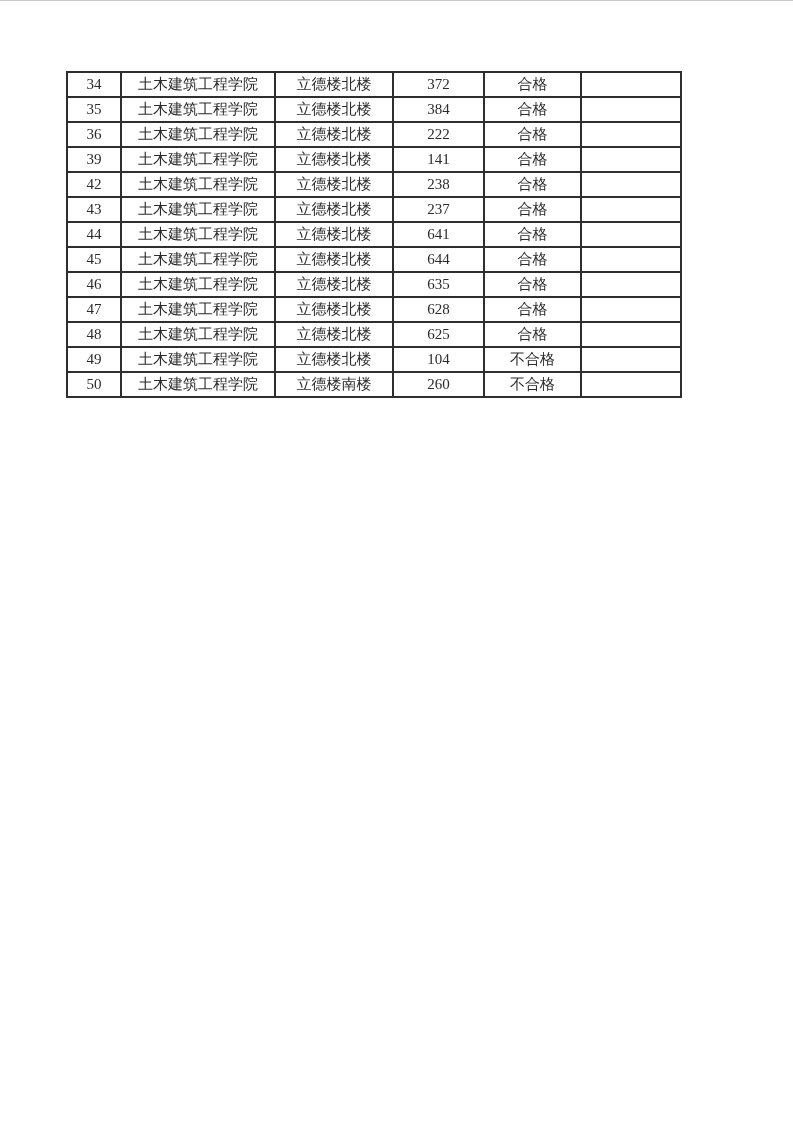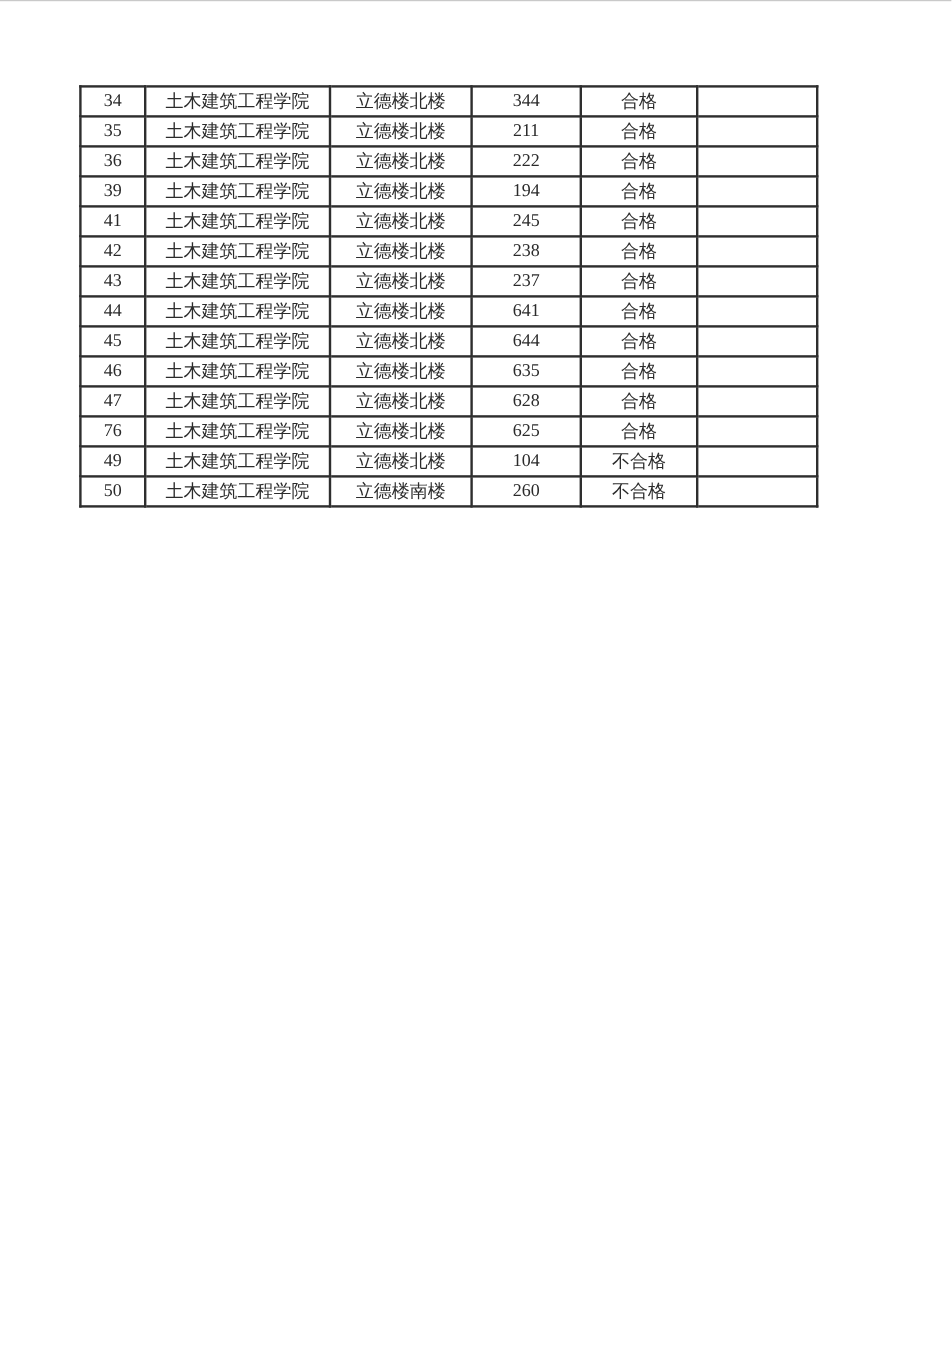--- a/index.html
+++ b/index.html
@@ -57,63 +57,55 @@
       <col class="col-room">
       <col class="col-result">
       <col class="col-note">
     </colgroup>
     <tbody>
 
         <tr>
           <td>34</td>
           <td>土木建筑工程学院</td>
           <td>立德楼北楼</td>
-          <td>344</td>
+          <td>372</td>
           <td>合格</td>
           <td></td>
         </tr>
 
         <tr>
           <td>35</td>
           <td>土木建筑工程学院</td>
           <td>立德楼北楼</td>
-          <td>211</td>
+          <td>384</td>
           <td>合格</td>
           <td></td>
         </tr>
 
         <tr>
           <td>36</td>
           <td>土木建筑工程学院</td>
           <td>立德楼北楼</td>
           <td>222</td>
           <td>合格</td>
           <td></td>
         </tr>
 
 
 
         <tr>
           <td>39</td>
           <td>土木建筑工程学院</td>
           <td>立德楼北楼</td>
-          <td>194</td>
+          <td>141</td>
           <td>合格</td>
           <td></td>
         </tr>
 
 
-        <tr>
-          <td>41</td>
-          <td>土木建筑工程学院</td>
-          <td>立德楼北楼</td>
-          <td>245</td>
-          <td>合格</td>
-          <td></td>
-        </tr>
 
         <tr>
           <td>42</td>
           <td>土木建筑工程学院</td>
           <td>立德楼北楼</td>
           <td>238</td>
           <td>合格</td>
           <td></td>
         </tr>
 
@@ -156,21 +148,21 @@
         <tr>
           <td>47</td>
           <td>土木建筑工程学院</td>
           <td>立德楼北楼</td>
           <td>628</td>
           <td>合格</td>
           <td></td>
         </tr>
 
         <tr>
-          <td>76</td>
+          <td>48</td>
           <td>土木建筑工程学院</td>
           <td>立德楼北楼</td>
           <td>625</td>
           <td>合格</td>
           <td></td>
         </tr>
 
         <tr>
           <td>49</td>
           <td>土木建筑工程学院</td>

